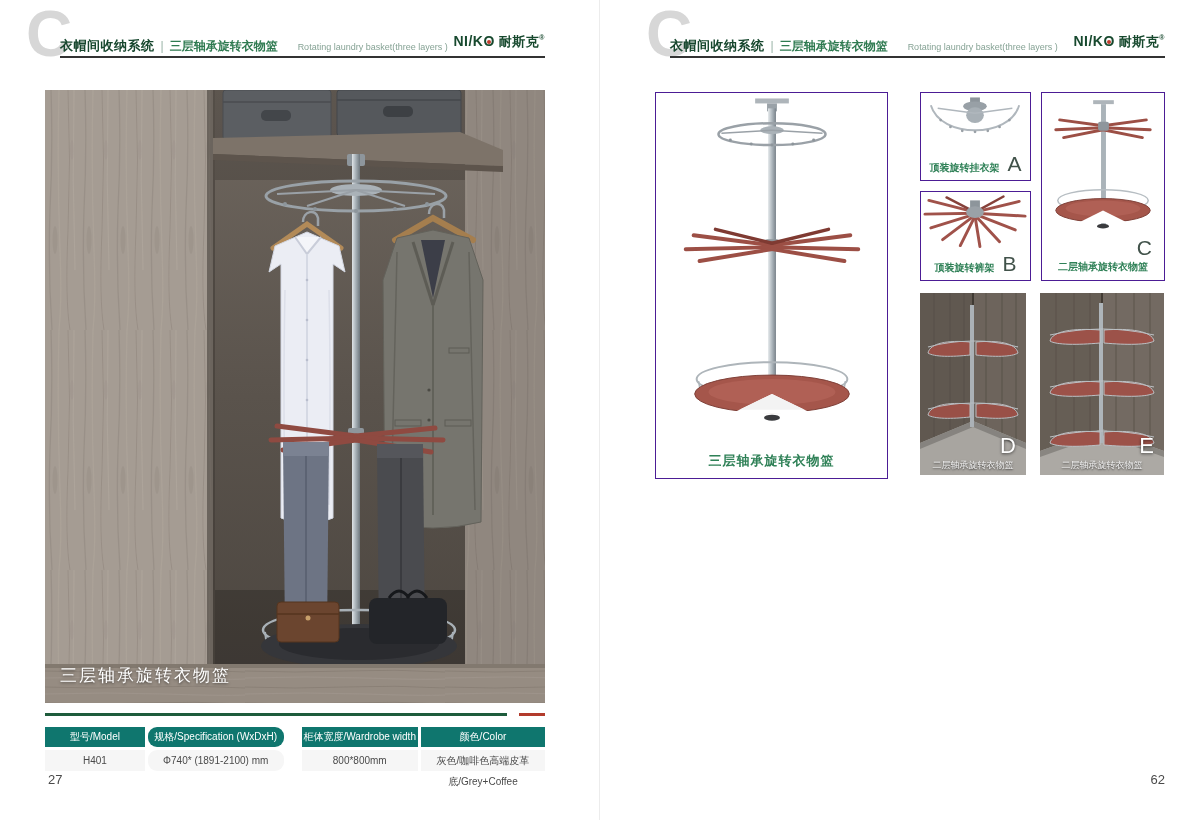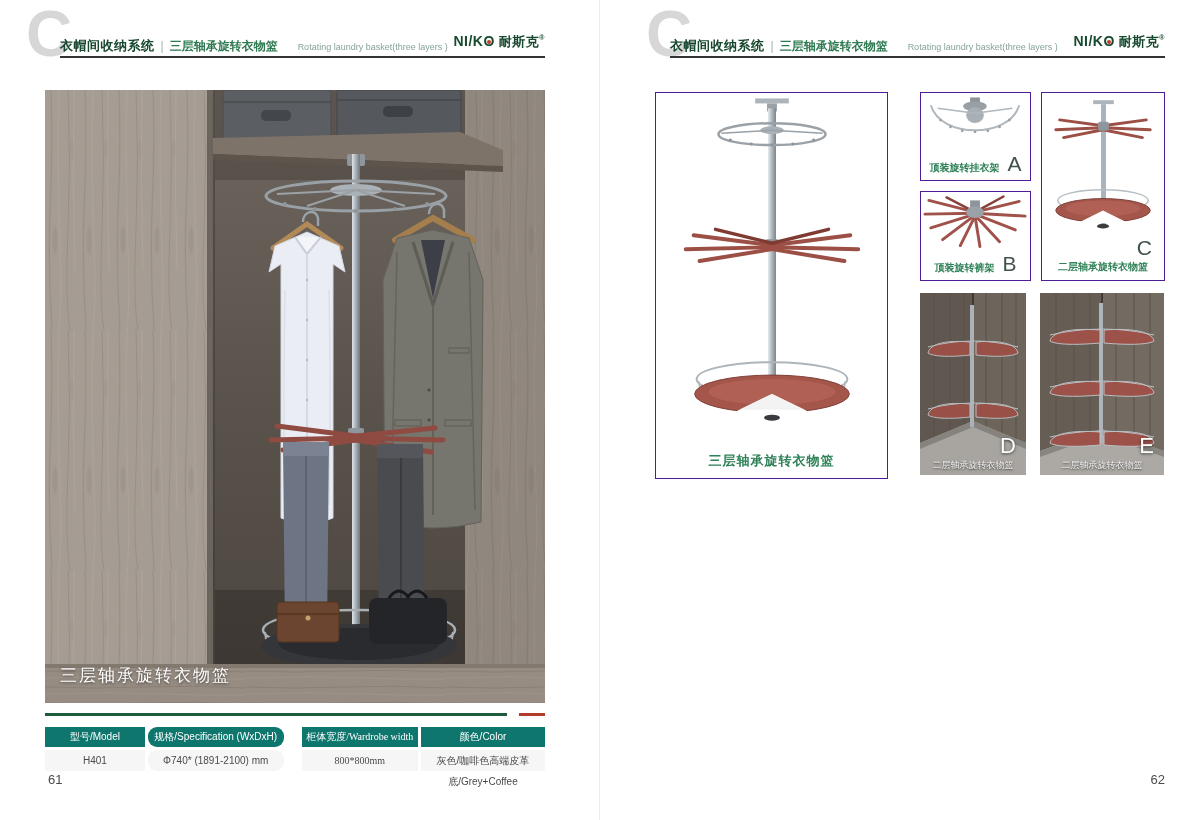--- a/index.html
+++ b/index.html
@@ -45,21 +45,21 @@
   .rule-accent .green{background:#1e5c3c;}
   .rule-accent .gap{background:transparent;}
   .rule-accent .red{background:#b23b2c;}
   #rule-left .green{width:462px;} #rule-left .gap{width:12px;} #rule-left .red{width:26px;}
 
   .tbl{position:absolute;left:45px;top:727px;width:500px;font-size:10px;}
   .tbl-head,.tbl-row{display:flex;}
   .tbl-head > div{background:#0f766e;color:#fff;height:20px;line-height:20px;text-align:center;}
   .tbl-row > div{background:#f6f6f6;color:#4a4a4a;height:21px;line-height:21px;text-align:center;margin-top:3px;}
   .tc1{width:103px;margin-right:3px;} .tc2{width:140px;margin-right:18px;border-radius:9px;}
-  .tc3{width:120px;margin-right:3px;font-family:Liberation Serif, serif;} .tc4{width:128px;}
+  .tc3{width:120px;margin-right:3px;} .tc4{width:128px;}
   .tbl-row .tc4{font-size:10px;}
   .pagenum{position:absolute;top:772px;font-size:13px;color:#4a4a4a;}
   #page-left .pagenum{left:48px;}
   #page-right .pagenum{right:35px;}
 
   
   .imgbox{position:absolute;background:#fff;border:1px solid #4c1d95;}
   #main-box{left:55px;top:92px;width:233px;height:387px;}
   #main-box .cap{position:absolute;left:0;right:0;bottom:8px;text-align:center;
                  color:#2f8157;font-size:13px;font-weight:600;letter-spacing:1px;}
@@ -255,21 +255,21 @@
         <div class="tc4">颜色/Color</div>
       </div>
       <div class="tbl-row">
         <div class="tc1">H401</div>
         <div class="tc2">Φ740* (1891-2100) mm</div>
         <div class="tc3">800*800mm</div>
         <div class="tc4">灰色/咖啡色高端皮革底/Grey+Coffee</div>
       </div>
     </div>
 
-    <div class="pagenum">61</div>
+    <div class="pagenum">27</div>
   </section>
 
   <section class="page" id="page-right">
 
     <div class="hdr-c">C</div>
     <div class="hdr-text">
       <span class="hdr-cat">衣帽间收纳系统</span><span class="hdr-sep">|</span><span class="hdr-zh">三层轴承旋转衣物篮</span><span class="hdr-en">Rotating laundry basket(three layers )</span>
     </div>
     <div class="hdr-logo">
       <span>NI/K</span><span class="logo-o"><span>O</span><i class="logo-dot"></i></span><span class="logo-cn">耐斯克</span><sup class="logo-reg">®</sup>

